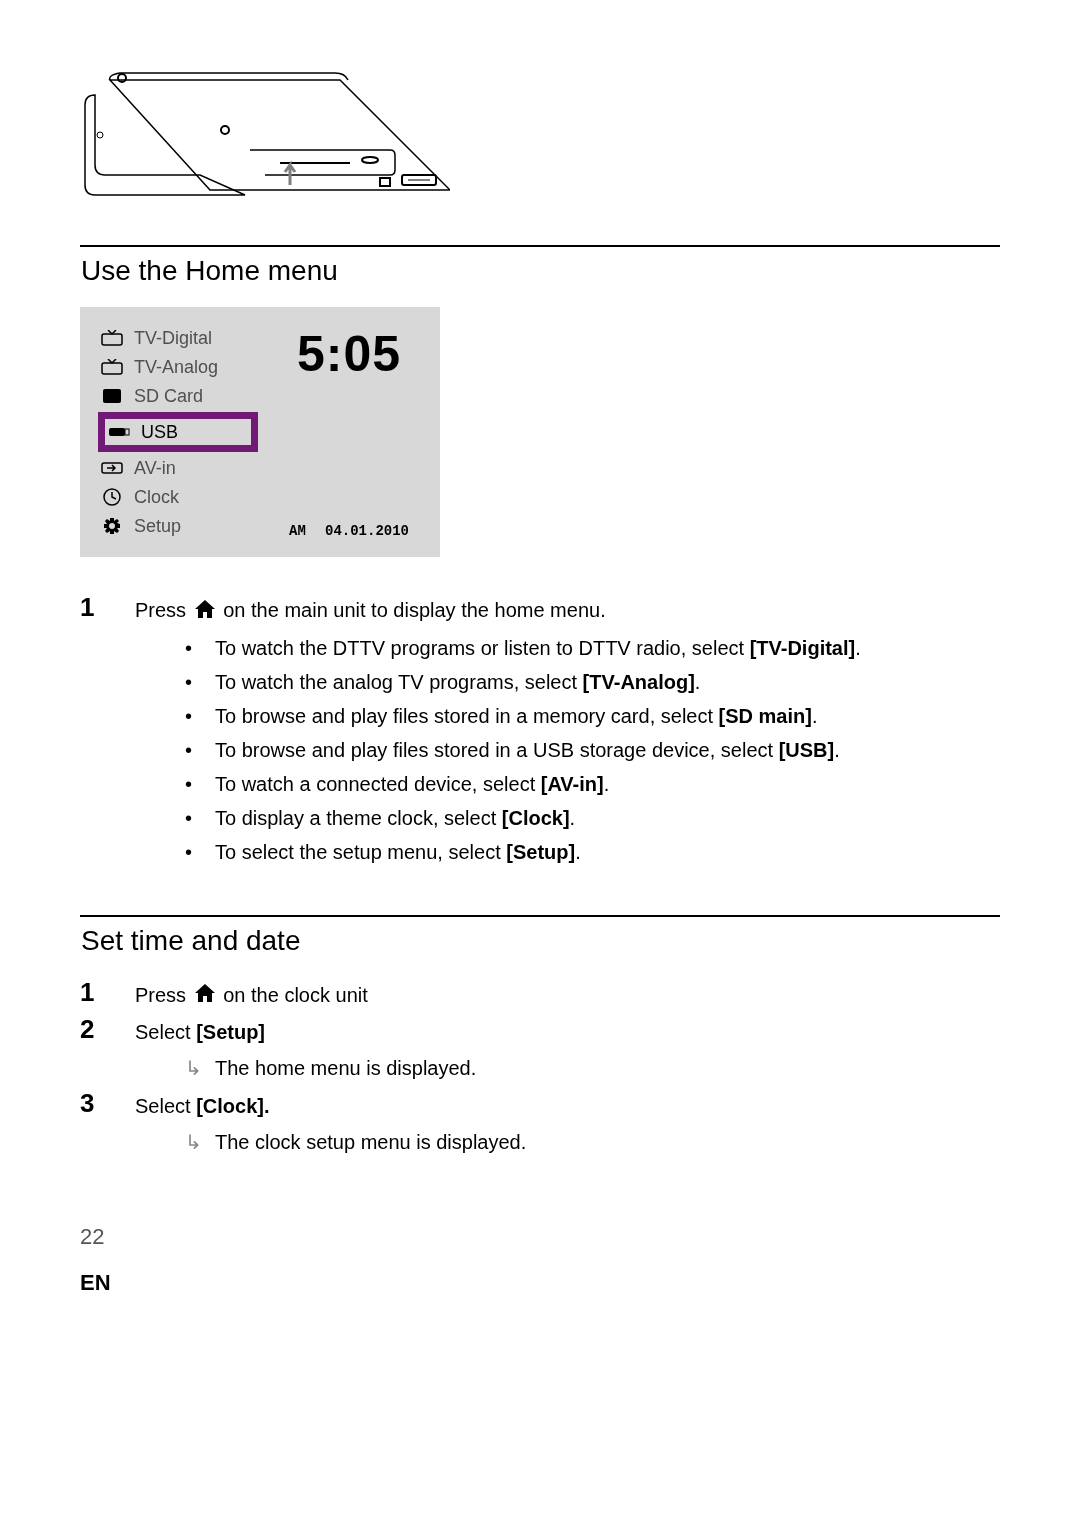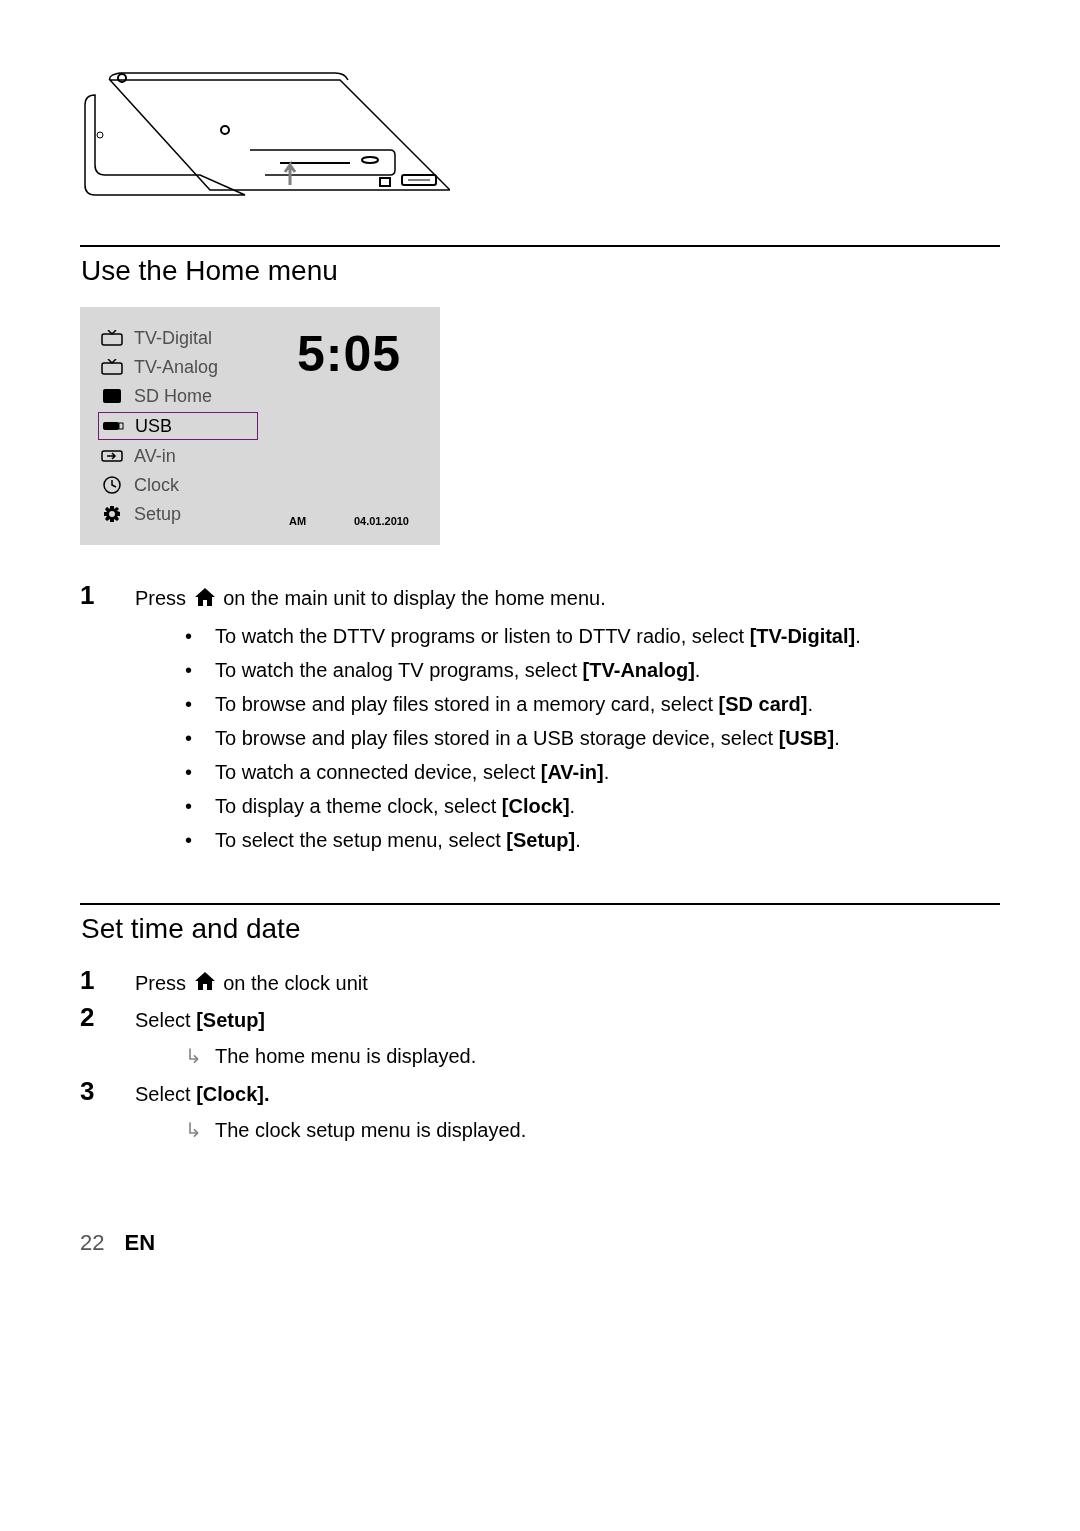--- a/index.html
+++ b/index.html
@@ -57,45 +57,46 @@
   }
   .menu-item .mi-icon {
     width: 28px;
     height: 20px;
     display: flex;
     align-items: center;
     justify-content: center;
     margin-right: 8px;
   }
   .menu-item.boxed {
-    border: 1px solid #701a75;
+    border: 7px solid #701a75;
     background: #fff0;
   }
   .menu-item.boxed .mi-label { font-weight: normal; color:#000; }
   .home-menu-right {
     flex: 1;
     display: flex;
     flex-direction: column;
     align-items: center;
     justify-content: space-between;
   }
   .clock-time {
     font-size: 50px;
     font-weight: bold;
     color: #000;
     letter-spacing: 1px;
   }
   .clock-sub {
     display: flex;
     justify-content: space-between;
     width: 120px;
-    font-size: 11px;
+    font-size: 14px;
     color: #000;
     font-weight: bold;
     margin-top: -2px;
+    font-family: Liberation Mono, monospace;
   }
   .steps {
     margin-top: 35px;
   }
   .step {
     display: flex;
     margin-bottom: 2px;
   }
   .step-num {
     width: 55px;
@@ -139,25 +140,26 @@
   ul.sub-arrows li::before {
     content: "↳";
     position: absolute;
     left: 0;
     top: 0;
     font-size: 20px;
     color: #888;
   }
   b.opt { font-weight: bold; text-align: center; }
   .footer {
-    margin-top: 82px;
+    margin-top: 64px;
     font-size: 22px;
     display: flex;
     align-items: baseline;
     gap: 20px;
+    flex-direction: column;
   }
   .footer .page-num { font-weight: normal; color:#555; }
   .footer .lang { font-weight: bold; }
 </style>
 </head>
 <body>
 
 <div class="page">
 
   <div class="device-illustration">
@@ -211,21 +213,21 @@
             </svg>
         </span>
         <span class="mi-label">TV-Analog</span>
       </div>
       <div class="menu-item">
         <span class="mi-icon">
           <svg width="22" height="16" viewBox="0 0 22 16">
               <rect x="2" y="1" width="18" height="14" rx="2" fill="#000"></rect>
             </svg>
         </span>
-        <span class="mi-label">SD Home</span>
+        <span class="mi-label">SD Card</span>
       </div>
       <div class="menu-item boxed">
         <span class="mi-icon">
           <svg width="22" height="14" viewBox="0 0 22 14">
               <rect x="1" y="3" width="16" height="8" rx="2" fill="#000"></rect>
               <rect x="17" y="4" width="4" height="6" fill="none" stroke="#000" stroke-width="1"></rect>
             </svg>
         </span>
         <span class="mi-label">USB</span>
       </div>
@@ -269,21 +271,21 @@
   <div class="steps">
     <div class="step">
       <div class="step-num">1</div>
       <div class="step-body">
         <span>Press </span><span class="home-icon-inline"><svg width="22" height="20" viewBox="0 0 22 20">
               <path d="M11,1 L21,10 L18,10 L18,19 L13,19 L13,13 L9,13 L9,19 L4,19 L4,10 L1,10 Z" fill="#000"></path>
             </svg></span><span> on the main unit to display the home menu.</span>
         <ul class="sub-bullets">
           <li><span>To watch the DTTV programs or listen to DTTV radio, select </span><b class="opt">[TV-Digital]</b><span>.</span></li>
           <li><span>To watch the analog TV programs, select </span><b class="opt">[TV-Analog]</b><span>.</span></li>
-          <li><span>To browse and play files stored in a memory card, select </span><b class="opt">[SD card]</b><span>.</span></li>
+          <li><span>To browse and play files stored in a memory card, select </span><b class="opt">[SD main]</b><span>.</span></li>
           <li><span>To browse and play files stored in a USB storage device, select </span><b class="opt">[USB]</b><span>.</span></li>
           <li><span>To watch a connected device, select </span><b class="opt">[AV-in]</b><span>.</span></li>
           <li><span>To display a theme clock, select </span><b class="opt">[Clock]</b><span>.</span></li>
           <li><span>To select the setup menu, select </span><b class="opt">[Setup]</b><span>.</span></li>
         </ul>
       </div>
     </div>
   </div>
 
   <hr class="section-rule" style="margin-top:45px">

